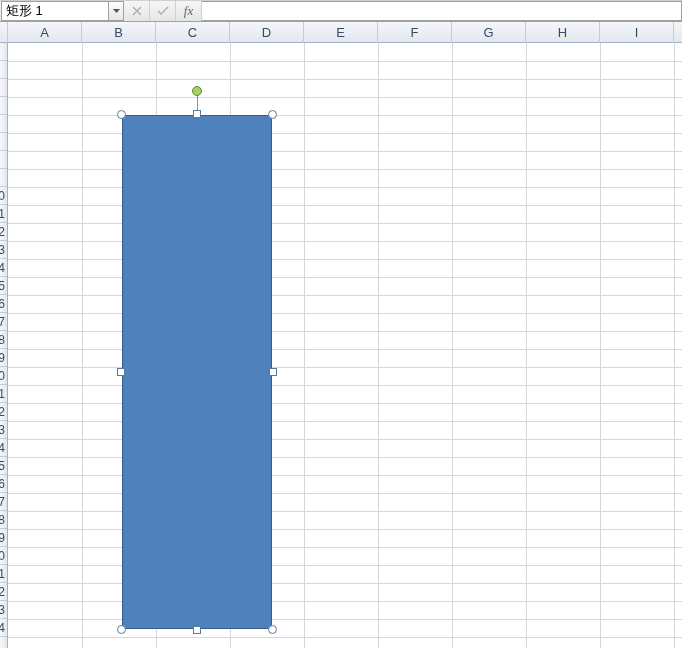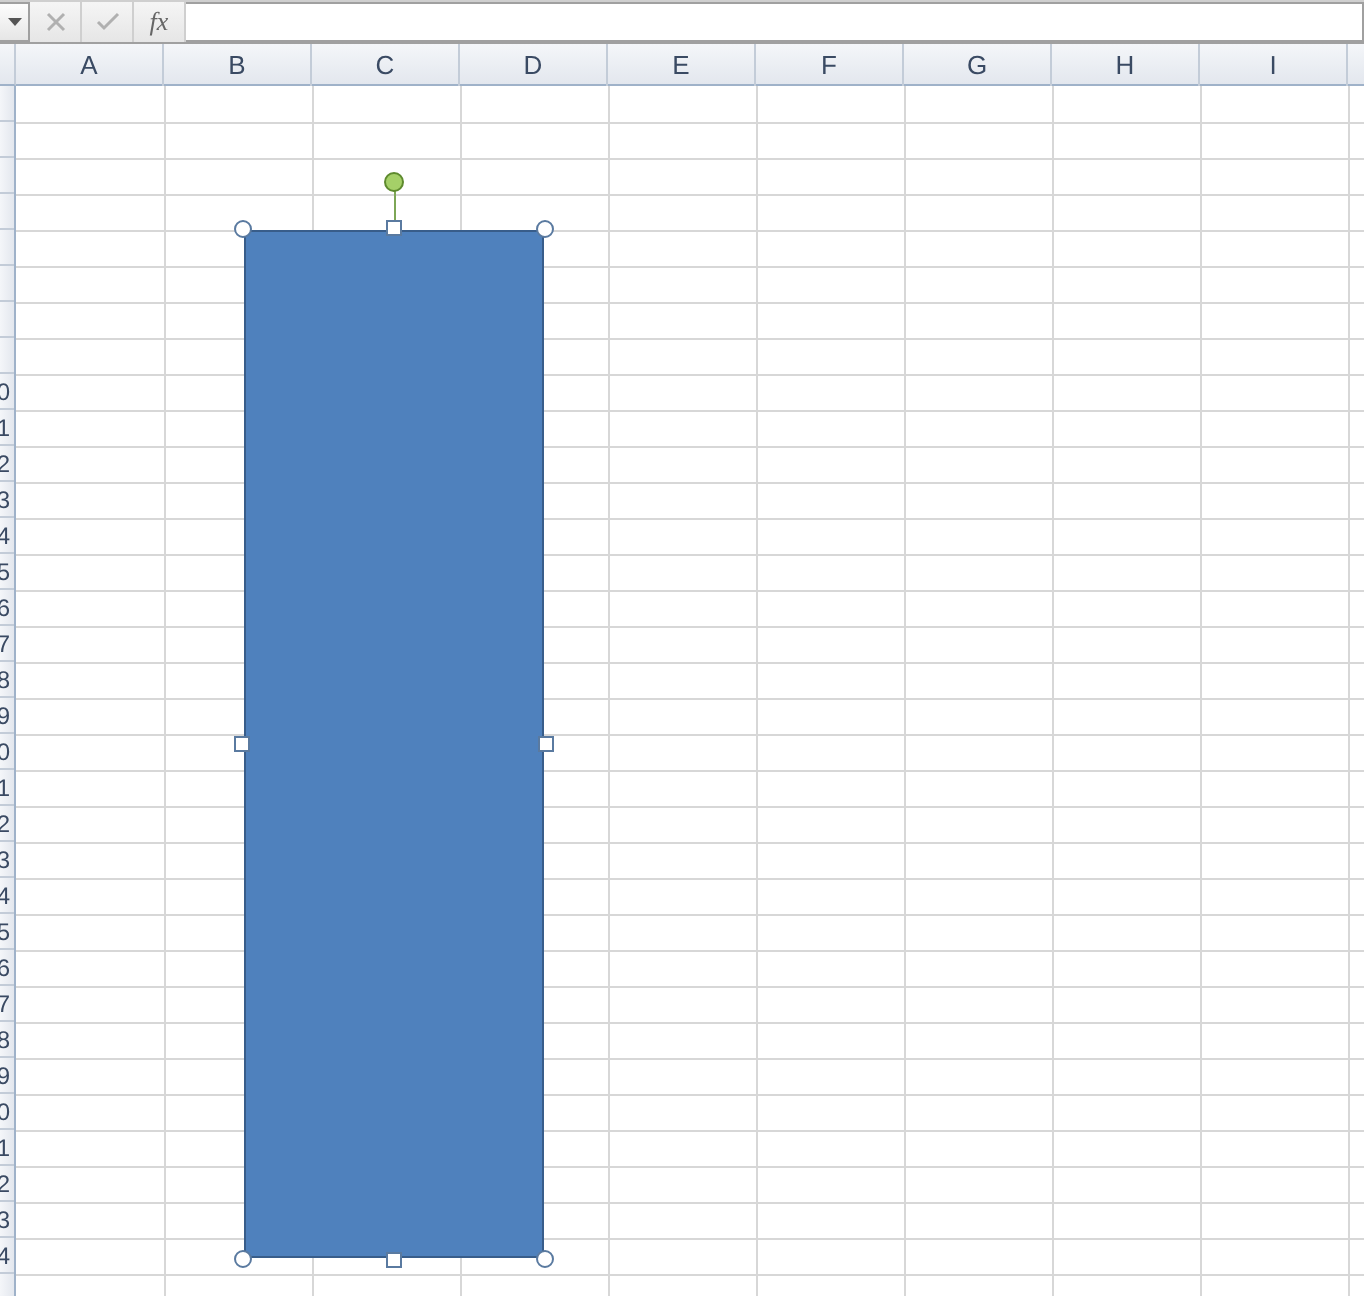--- a/index.html
+++ b/index.html
@@ -168,20 +168,23 @@
     background:#a5d068;
     border:1px solid #5e8a2e;
     border-radius:50%;
     cursor:grab;
   }
 </style>
 </head>
 <body>
 
 <div class="formula-bar">
+  <div class="name-box">
+    <span>矩形 1</span>
+  </div>
   <div class="name-box-dd">
     <svg width="7" height="4" viewBox="0 0 7 4">
         <path d="M0 0 L7 0 L3.5 4 Z" fill="#555"></path>
       </svg>
   </div>
   <div class="fb-btn disabled">
     <svg width="10" height="10" viewBox="0 0 10 10">
         <path d="M1 1 L9 9 M9 1 L1 9" stroke="#b0b0b0" stroke-width="1.5"></path>
       </svg>
   </div>

